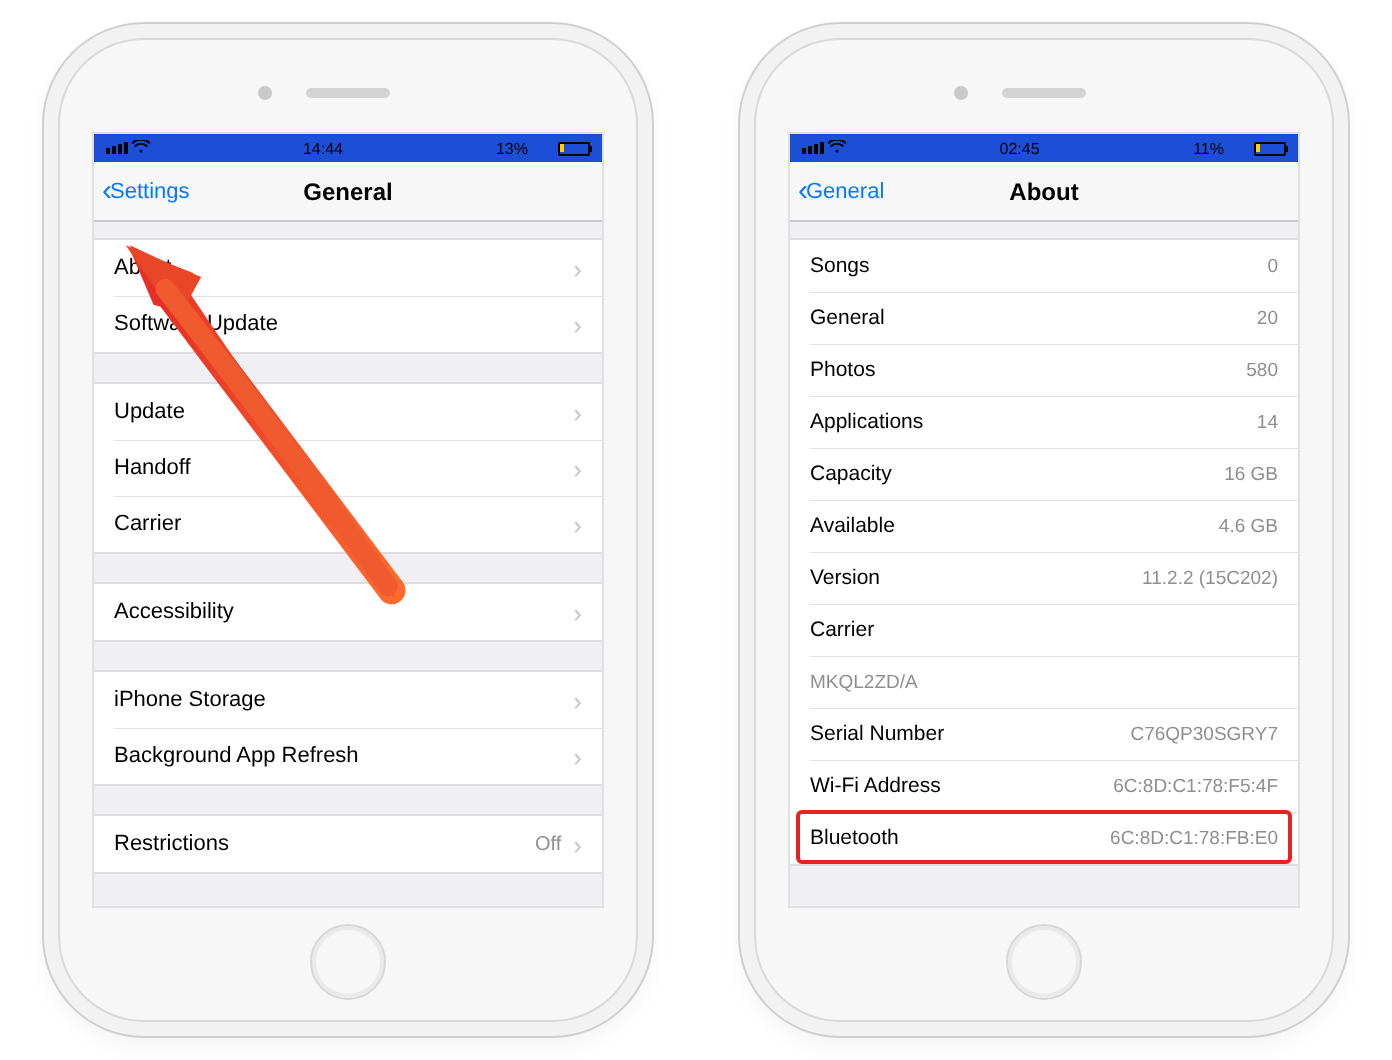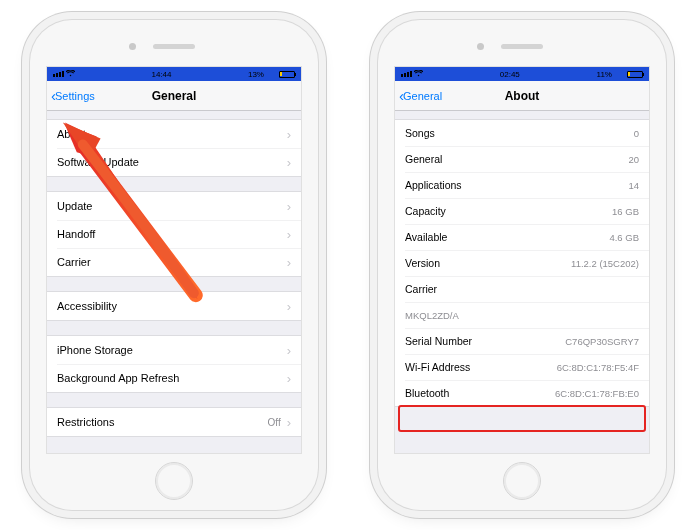--- a/index.html
+++ b/index.html
@@ -322,20 +322,24 @@
       <div class="group first1">
         <div class="row compact">
           <span class="row-label">Songs</span>
           <span class="row-val">0</span>
         </div>
         <div class="row compact">
           <span class="row-label">General</span>
           <span class="row-val">20</span>
         </div>
         <div class="row compact">
+          <span class="row-label">Photos</span>
+          <span class="row-val">580</span>
+        </div>
+        <div class="row compact">
           <span class="row-label">Applications</span>
           <span class="row-val">14</span>
         </div>
         <div class="row compact">
           <span class="row-label">Capacity</span>
           <span class="row-val">16 GB</span>
         </div>
         <div class="row compact">
           <span class="row-label">Available</span>
           <span class="row-val">4.6 GB</span>

